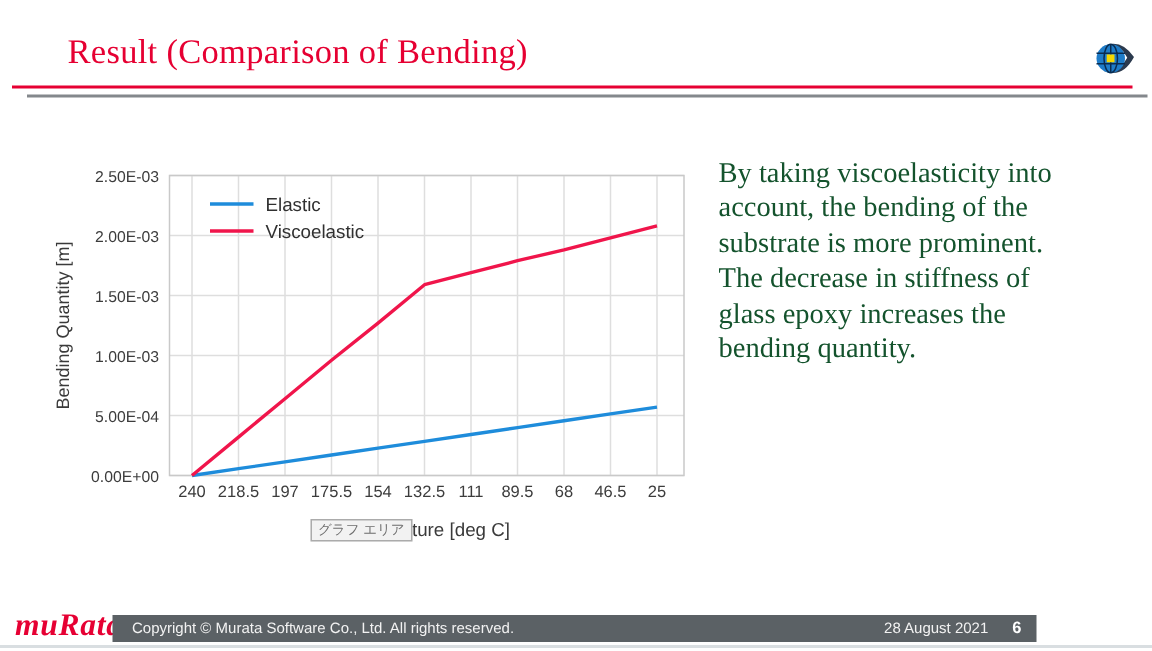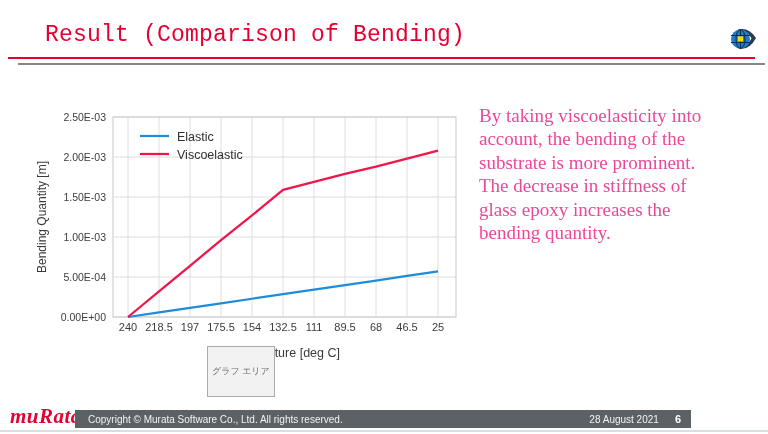--- a/index.html
+++ b/index.html
@@ -1,35 +1,35 @@
 <!DOCTYPE html>
 <html><head>
 <meta charset="utf-8">
 <style>
   html,body{margin:0;padding:0;}
   body{width:768px;height:434px;position:relative;background:#ffffff;overflow:hidden;
        font-family:"Liberation Sans",sans-serif;}
   .abs{position:absolute;}
 
   
-  .slide-title{left:45px;top:22px;font-family:Liberation Mono, monospace;
+  .slide-title{left:45px;top:22px;font-family:Liberation Serif, serif;
     font-size:23px;color:#E60032;letter-spacing:.2px;white-space:nowrap;}
   .header-logo{right:11px;top:27px;display:flex;align-items:center;gap:6px;}
   .header-logo .brand{font-size:17.5px;font-weight:bold;color:#2F353B;letter-spacing:-.2px;}
   .rule-red{left:8px;top:57px;width:747px;height:2px;background:#E60032;}
   .rule-gray{left:18px;top:63px;width:747px;height:2px;background:#84888C;}
 
   
   .chart-wrap{left:0;top:100px;width:470px;height:270px;}
   .chart-tooltip{left:207px;top:346px;background:#F2F2F2;border:1px solid #ABABAB;
-    color:#6E6E6E;font-size:9px;line-height:11px;padding:19px 4px;white-space:nowrap;}
+    color:#6E6E6E;font-size:9px;line-height:11px;padding:1px 4px;white-space:nowrap;}
 
   
   .body-text{left:479px;top:104px;width:286px;font-family:"Liberation Serif",serif;
-    font-size:19px;line-height:23.4px;color:#ec4899;white-space:pre-line;}
+    font-size:19px;line-height:23.4px;color:#14532d;white-space:pre-line;}
 
   
   .footer-logo{left:10px;top:404px;font-family:"Liberation Serif",serif;
     font-style:italic;font-weight:bold;font-size:21px;color:#E60033;letter-spacing:.5px;}
   .footer-bar{left:75px;top:410px;width:616px;height:18px;background:#5B6165;
     display:flex;align-items:center;}
   .footer-bar .copyright{color:#F2F2F2;font-size:10px;padding-left:13px;flex:1 1 auto;}
   .footer-bar .date{color:#F2F2F2;font-size:10px;}
   .footer-bar .page{color:#FFFFFF;font-size:11px;font-weight:bold;margin-left:16px;
     padding-right:10px;}

